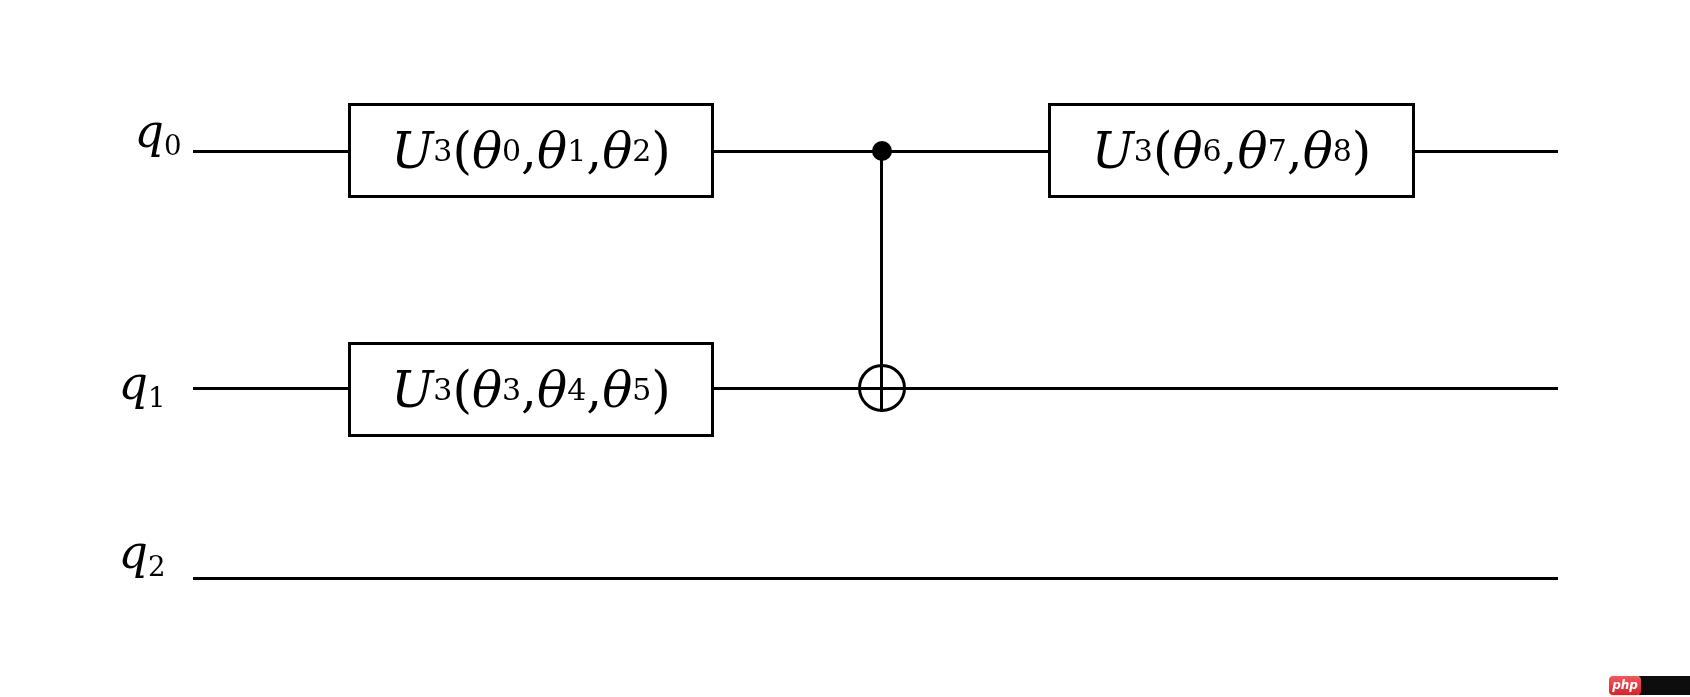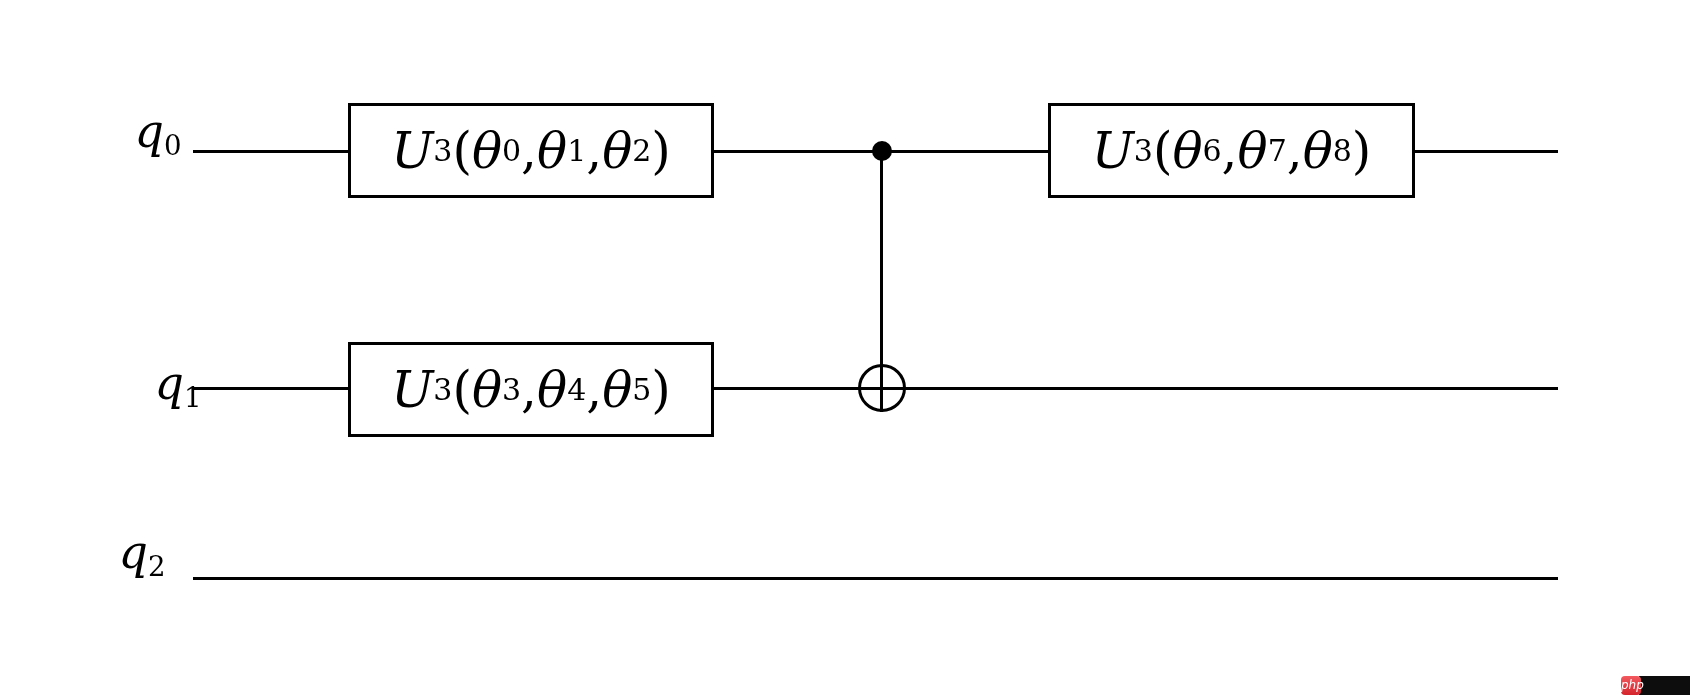--- a/index.html
+++ b/index.html
@@ -25,21 +25,21 @@
   
   .qlabel {
     position: absolute;
     transform: translate(-50%, -50%);
     font-size: 46px;
     color: #000000;
     white-space: nowrap;
     line-height: 1;
   }
   .qlabel-q0 { left: 142px; top: 131px; margin-left: 16px; }
-  .qlabel-q1 { left: 142px; top: 383px; margin-left: 36px; }
+  .qlabel-q1 { left: 142px; top: 383px; }
   .qlabel-q2 { left: 142px; top: 552px; }
 
   
   .gate {
     position: absolute;
     box-sizing: border-box;
     border: 3px solid #000000;
     background: #ffffff;
     display: flex;
     align-items: center;
@@ -90,27 +90,27 @@
 
   
   .watermark {
     position: absolute;
     right: 0; top: 676px;
     height: 19px;
     display: flex;
     z-index: 5;
   }
   .wm-php {
-    width: 20px; height: 19px;
+    width: 32px; height: 19px;
     border-radius: 4px;
     background: linear-gradient(180deg, #f2595f 0%, #d4242c 100%);
     color: #ffffff;
     font-family: "DejaVu Sans", sans-serif;
     font-style: italic;
-    font-weight: normal;
+    font-weight: bold;
     font-size: 12px;
     line-height: 19px;
     text-align: center;
     position: relative;
     z-index: 6;
   }
   .wm-box {
     width: 51px; height: 19px;
     background: #0d0d0d;
     margin-left: -2px;

